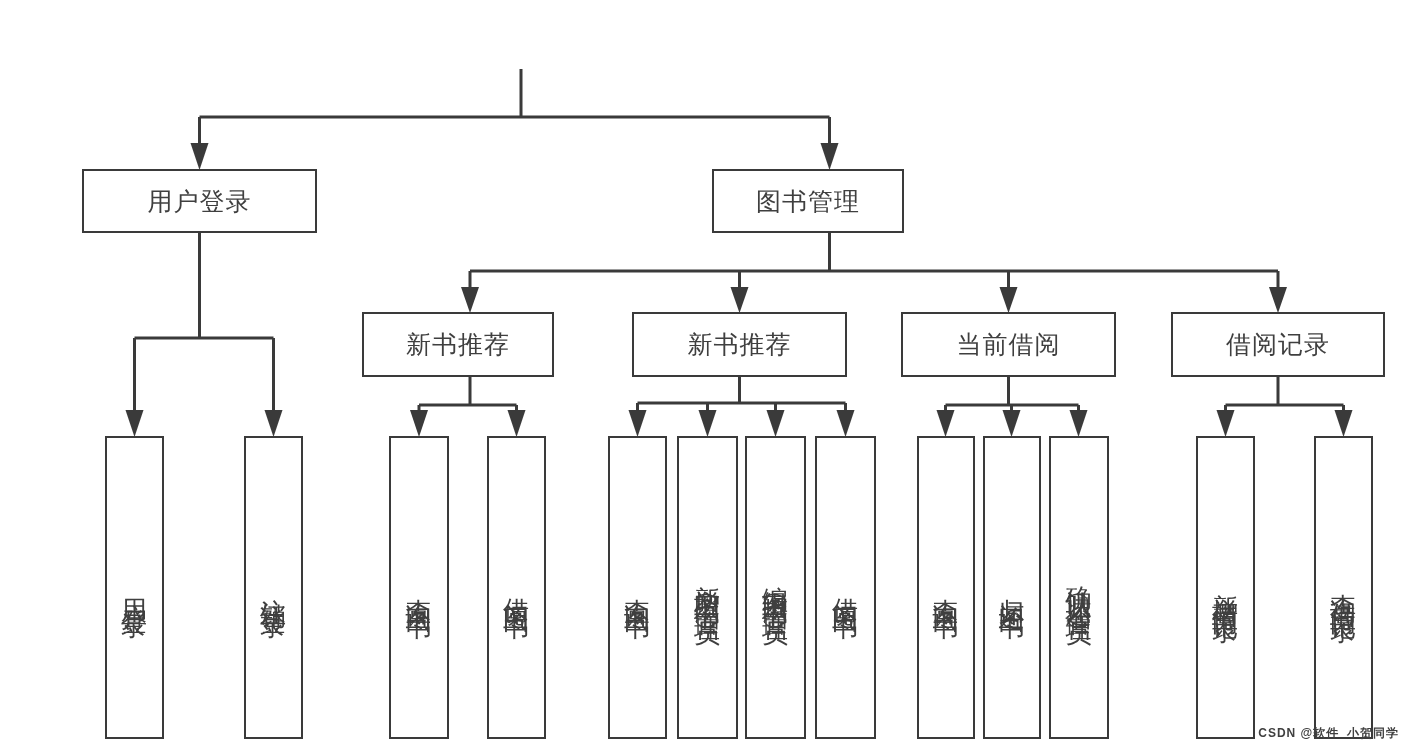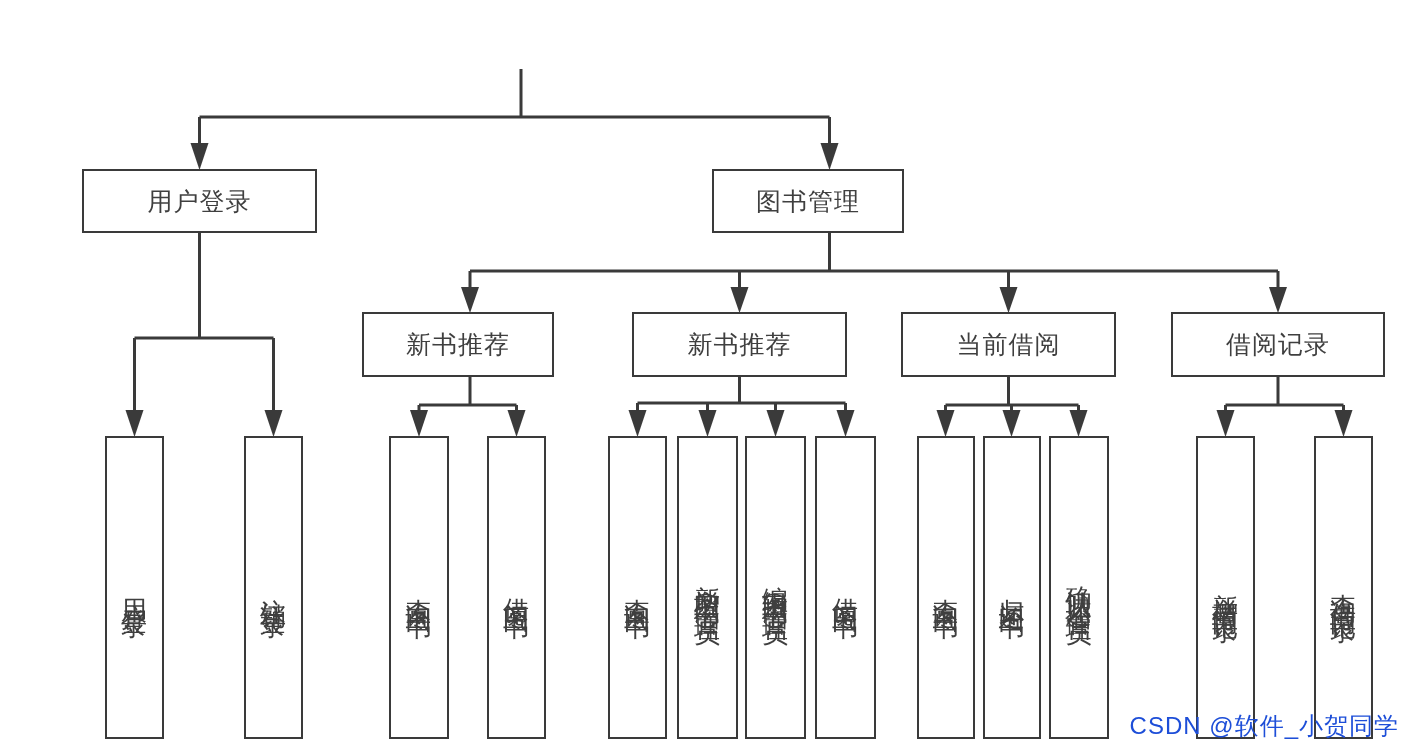--- a/index.html
+++ b/index.html
@@ -34,25 +34,26 @@
   .node.leaf {
     writing-mode: vertical-rl;
     font-size: 26px;
     letter-spacing: 5px;
     white-space: normal;
   }
   .watermark {
     position: absolute;
     right: 6px;
     bottom: 5px;
-    color: #1d4ed8;
-    font-size: 24px;
+    color: #404040;
+    font-size: 12px;
     letter-spacing: 1px;
     z-index: 10;
     pointer-events: none;
+    font-weight: bold;
   }
 </style>
 </head>
 <body>
 
 <div class="canvas">
 
   <svg class="connectors" viewBox="0 0 1405 747" aria-hidden="true">
 
     <path d="M521 69 V117 M199.5 117 H829.5 M199.5 117 V145 M829.5 117 V145

